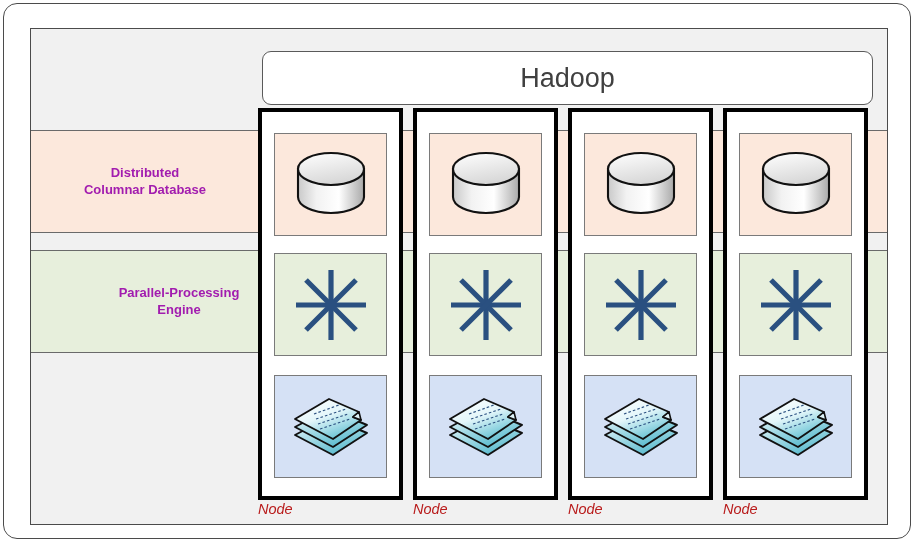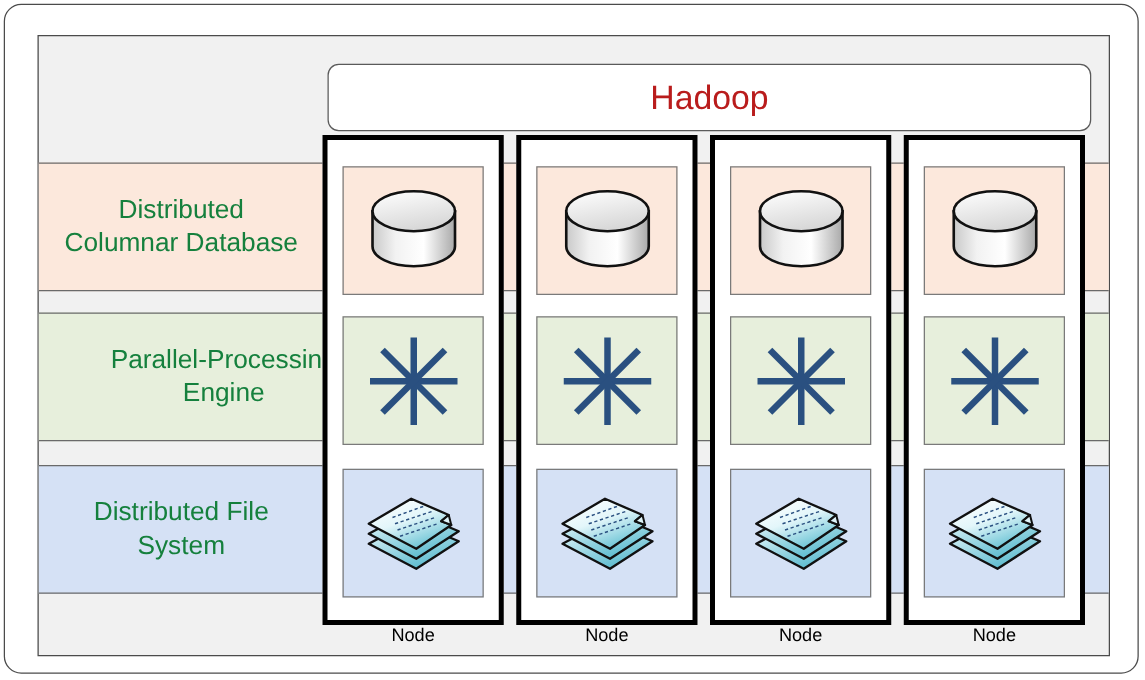--- a/index.html
+++ b/index.html
@@ -35,59 +35,61 @@
     width:856px;
     box-sizing:border-box;
     border-top:1.3px solid #6a6a6a;
     border-bottom:1.3px solid #6a6a6a;
     display:flex;
     align-items:center;
   }
   .band-label{
     width:228px;
     text-align:center;
-    font-size:21px;
-    color:#15803d;
+    font-size:13px;
+    color:#a21caf;
     line-height:1.28;
     white-space:pre-line;
+    font-weight:bold;
   }
   #band-db   { top:101px; height:103px; background:#fce8dc; }
   #band-ppe  { top:221px; height:103px; background:#e7efdc;padding-left:34px; }
   #band-dfs  { top:343px; height:103px; background:#d5e1f5; }
 
   
   #hadoop-bar{
     position:absolute;
     left:231px;top:22px;
     width:611px;height:54px;
     box-sizing:border-box;
     background:#ffffff;
     border:1.3px solid #5a5a5a;
     border-radius:9px;
     display:flex;align-items:center;justify-content:center;
-    font-size:27px;color:#b91c1c;
+    font-size:27px;color:#404040;
   }
 
   
   .node{
     position:absolute;
     top:79px;
     width:145px;
     height:392px;
     box-sizing:border-box;
     background:#ffffff;
     border:4px solid #000000;
   }
   .node-label{
     position:absolute;
     top:472px;
     width:145px;
-    text-align:center;
+    text-align:left;
     font-size:14.5px;
-    color:#000000;
+    color:#b91c1c;
+    font-style:italic;
   }
 
   
   .card{
     position:absolute;
     left:12px;
     width:113px;
     height:103px;
     box-sizing:border-box;
     border:1.2px solid #7a7a7a;
@@ -108,24 +110,20 @@
     <div class="band" id="band-db">
       <div class="band-label">Distributed
 Columnar Database</div>
     </div>
 
     <div class="band" id="band-ppe">
       <div class="band-label">Parallel-Processing
 Engine</div>
     </div>
 
-    <div class="band" id="band-dfs">
-      <div class="band-label">Distributed File
-System</div>
-    </div>
 
     <div id="hadoop-bar">
       <span>Hadoop</span>
     </div>
 
     <div id="nodes-host">
   <div class="node" style="left: 227px;">
 
     <div class="card card-db">
       <span>

